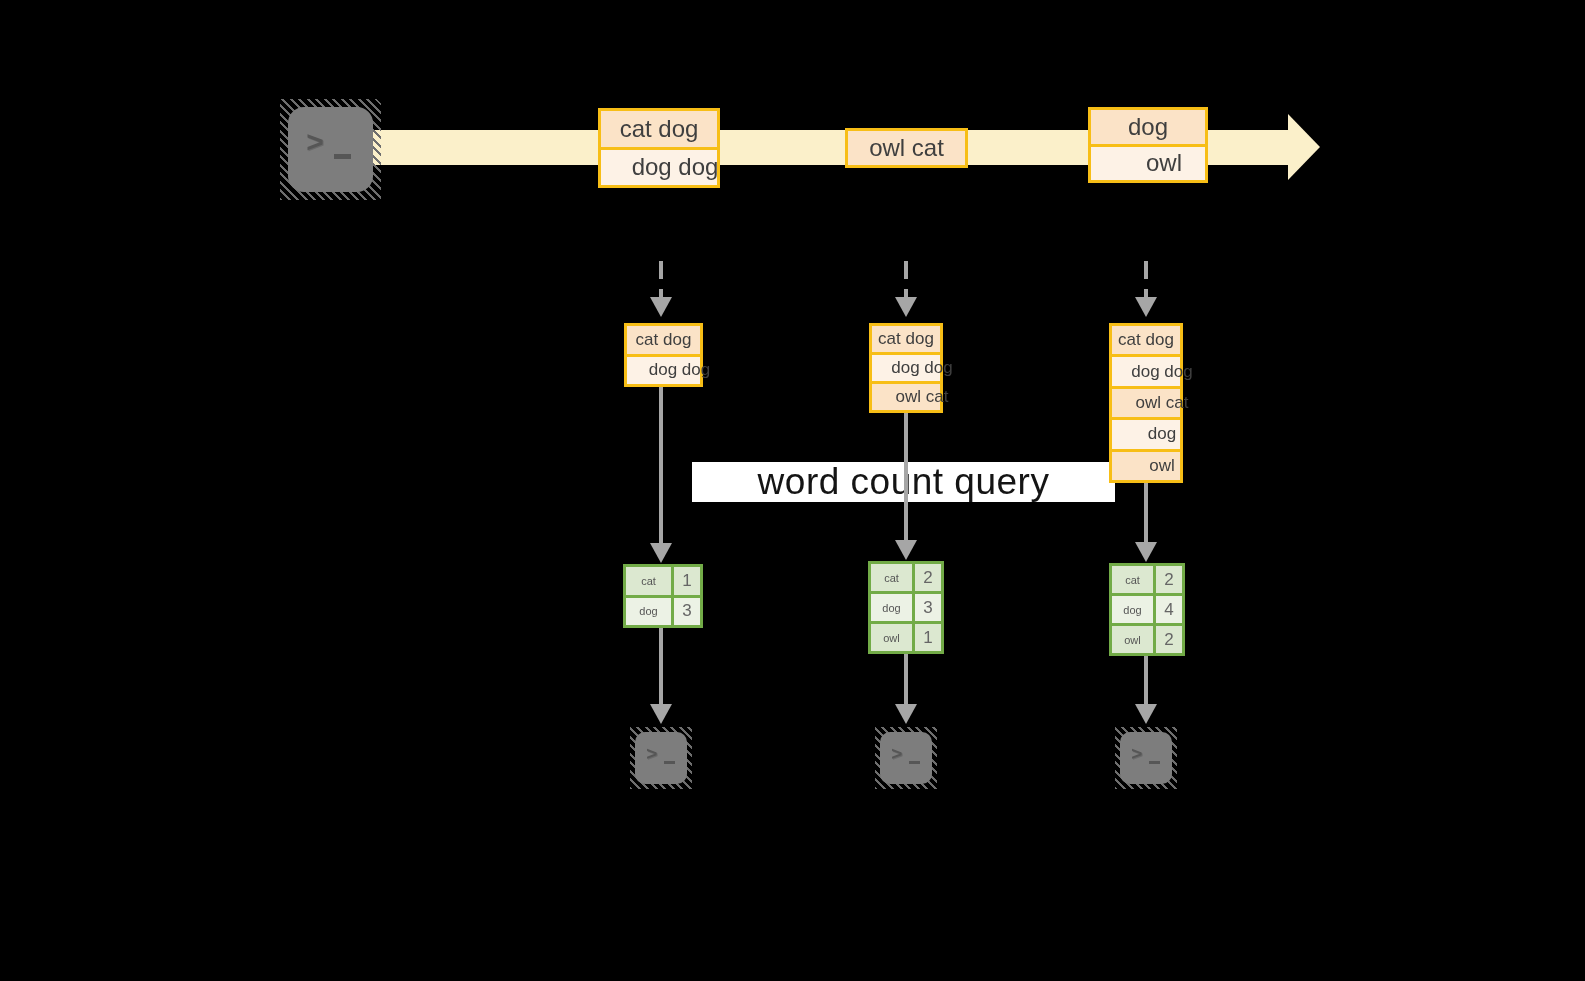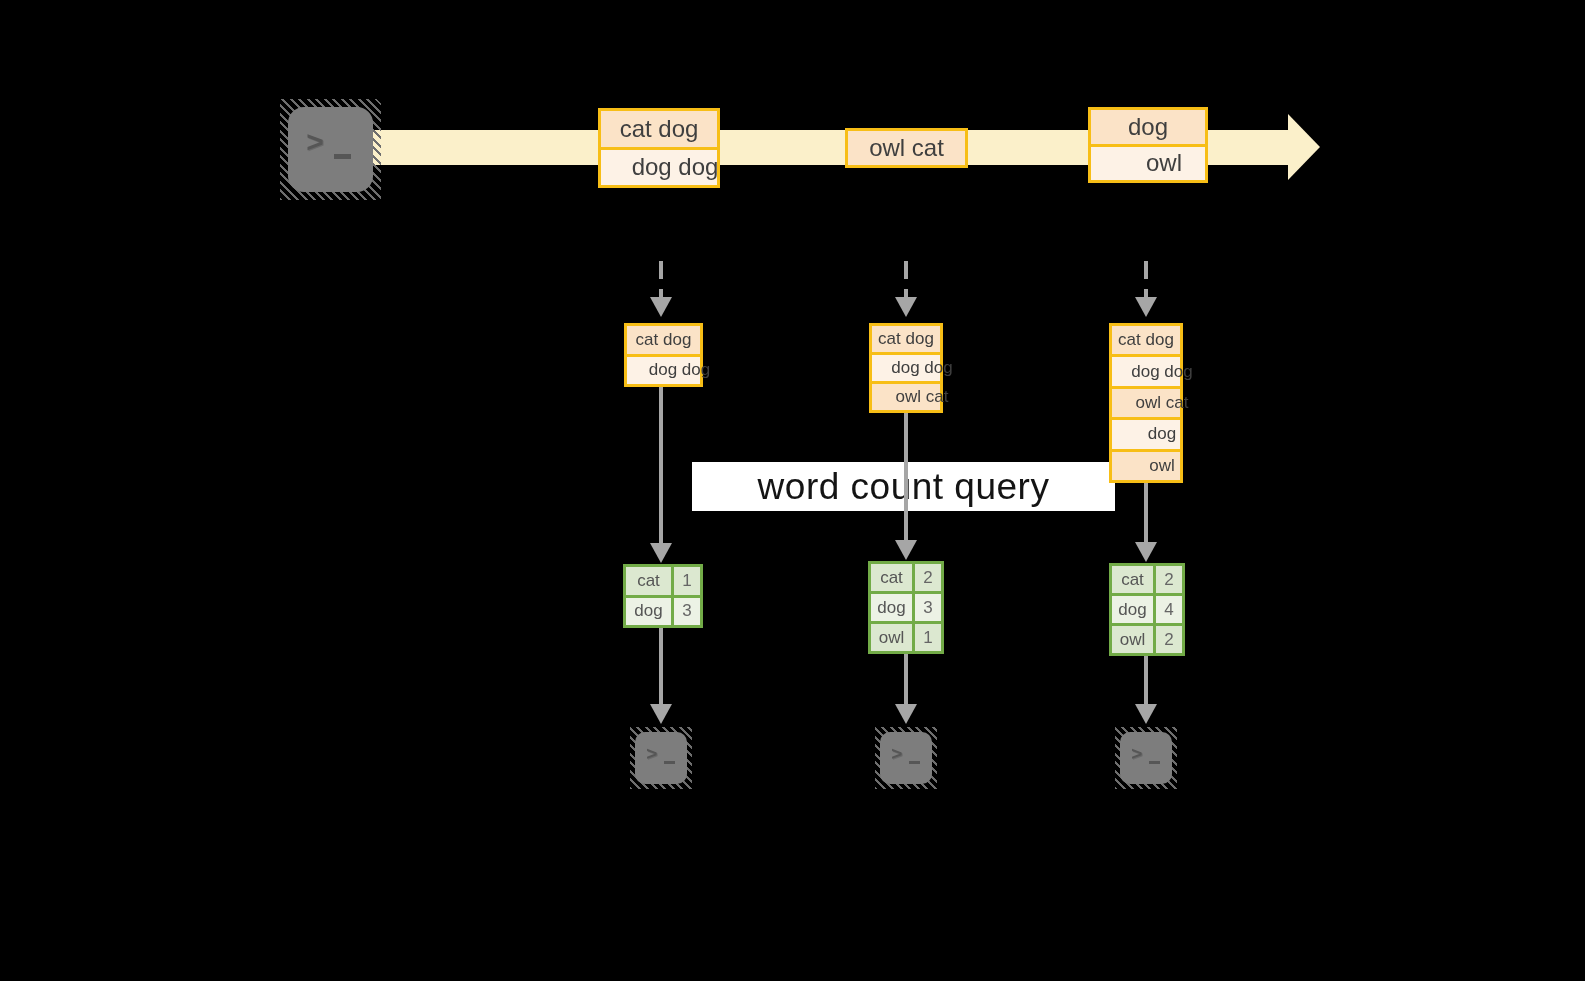--- a/index.html
+++ b/index.html
@@ -35,30 +35,30 @@
   .batch .orow{font-size:24px;}
   .state .orow{font-size:17px;}
 
   
   .vline{width:4px;background:var(--gray);}
   .vdash{width:4px;background:repeating-linear-gradient(to bottom,var(--gray) 0 18px,transparent 18px 28px);}
   .ahead{width:0;height:0;border-left:11px solid transparent;border-right:11px solid transparent;
          border-top:20px solid var(--gray);}
 
   
-  .query{left:692px;top:462px;width:423px;height:49px;background:#fff;color:#141414;
+  .query{left:692px;top:462px;width:423px;height:40px;background:#fff;color:#141414;
          display:flex;align-items:center;justify-content:center;
          font-size:37px;font-weight:300;letter-spacing:.5px;}
 
   
   .gtable{border:3px solid var(--green);display:flex;flex-direction:column;background:var(--greenL);}
   .grow{flex:1;display:flex;}
   .grow + .grow{border-top:3px solid var(--green);}
   .gword{flex:1;display:flex;align-items:center;justify-content:center;
-         border-right:3px solid var(--green);color:#555;font-size:17px;}
+         border-right:3px solid var(--green);color:#555;font-size:11px;}
   .gnum{width:26px;display:flex;align-items:center;justify-content:center;color:#666;font-size:17px;}
   .grow.dark .gword,.grow.dark .gnum{background:var(--greenD);}
   .grow.light .gword,.grow.light .gnum{background:var(--greenL);}
 
   
   .term{background:repeating-linear-gradient(45deg,#6E6E6E 0 2px,transparent 2px 6px);}
   .term-inner{position:absolute;background:var(--termGray);}
   .tchev{position:absolute;color:#565656;font-weight:700;line-height:1;
          text-shadow:1px 1px 0 #6a6a6a;}
   .tdash{position:absolute;background:#565656;}

